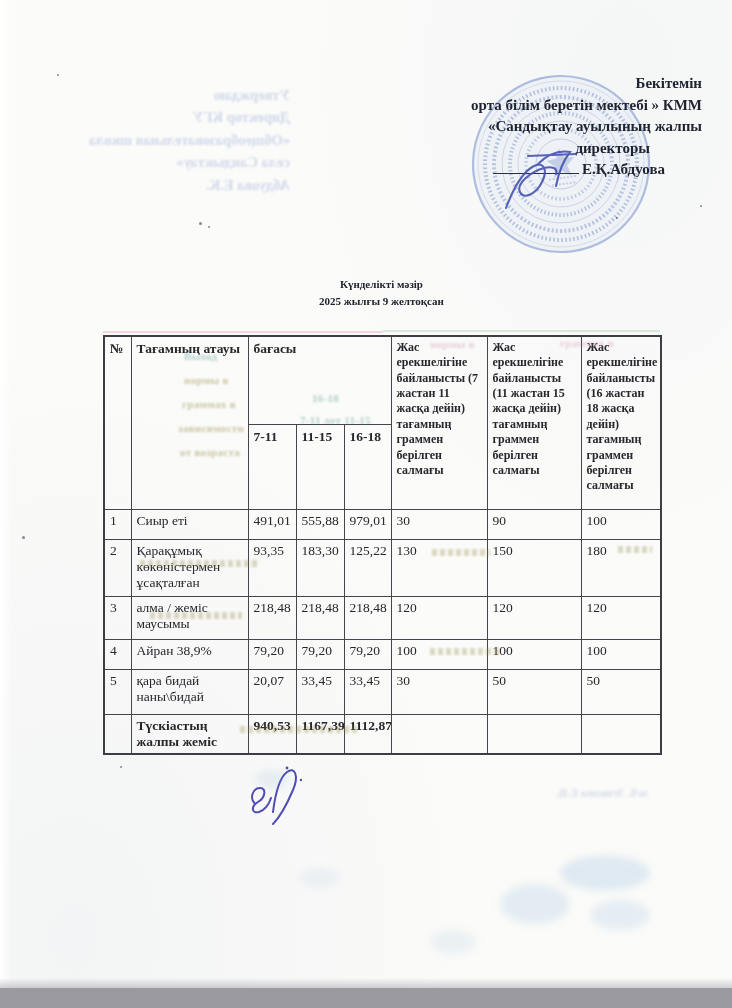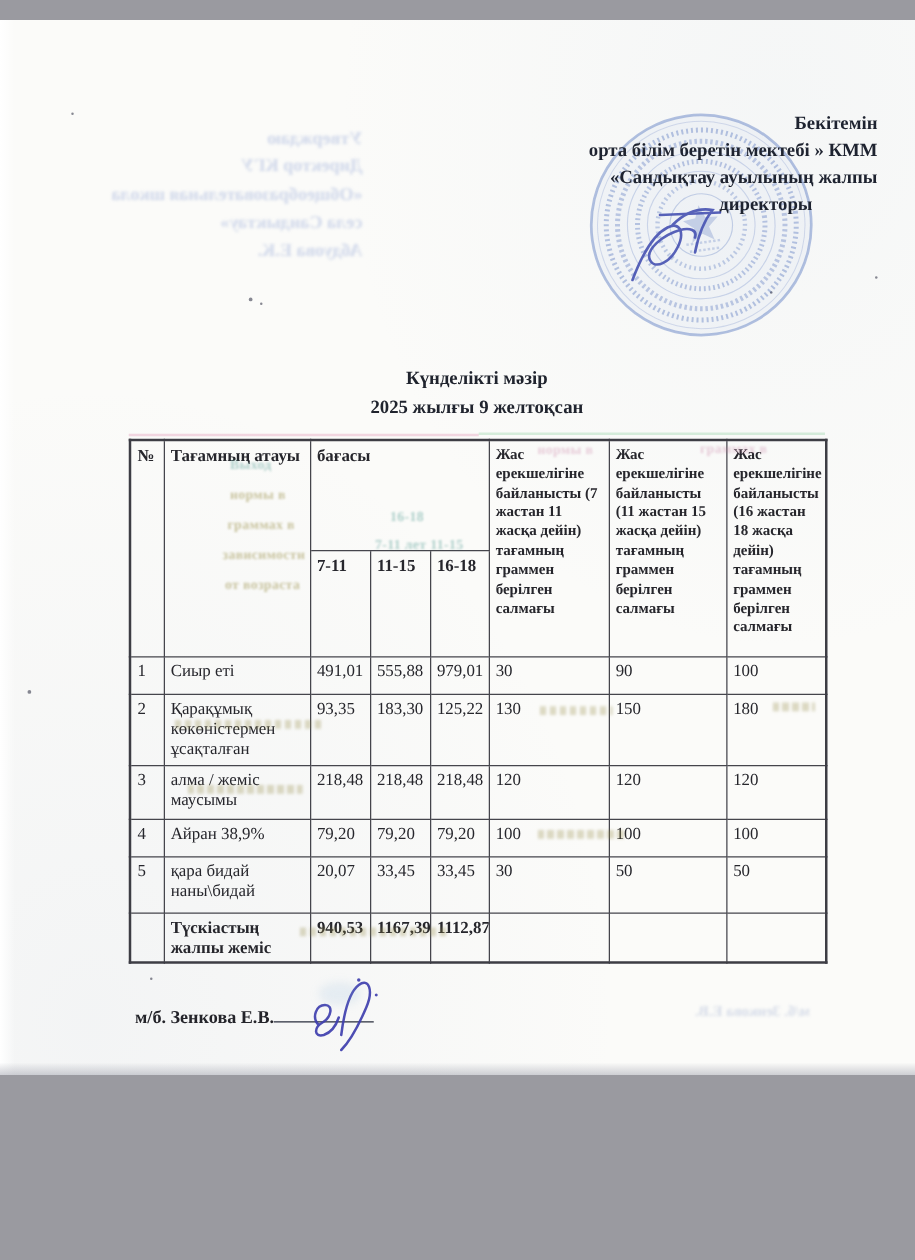--- a/index.html
+++ b/index.html
@@ -1,17 +1,17 @@
 <!DOCTYPE html>
 <html><head>
 <meta charset="utf-8">
 <style>
   html,body{margin:0;padding:0;background:#9a9aa0;}
   .page{
-    position:relative;width:732px;height:844px;margin:16px auto;overflow:hidden;
+    position:relative;width:732px;height:988px;margin:0 auto;overflow:hidden;
     background:
       radial-gradient(ellipse at 85% 8%, rgba(190,205,225,.10), transparent 40%),
       radial-gradient(ellipse at 10% 95%, rgba(185,195,215,.12), transparent 45%),
       linear-gradient(#fbfbf9,#fbfbf9);
     font-family:"Liberation Serif","DejaVu Serif",serif;
     color:#24242a;
   }
   .page::before{ 
     content:"";position:absolute;left:0;top:0;width:12px;height:100%;
     background:linear-gradient(90deg,#ffffff, rgba(255,255,255,0));
@@ -41,21 +41,21 @@
   
   .stamp{position:absolute;left:467px;top:70px;width:188px;height:188px;filter:blur(.4px);opacity:.92;}
 
   
   .sig-top{position:absolute;left:492px;top:142px;width:120px;height:80px;}
   .sig-bottom{position:absolute;left:243px;top:760px;width:80px;height:70px;}
 
   
   .doc-title{
     position:absolute;left:103px;top:276px;width:557px;text-align:center;
-    font-weight:bold;font-size:15px;line-height:1.5;color:#20242e;
+    font-weight:bold;font-size:11px;line-height:1.5;color:#20242e;
   }
 
   
   .menu-table{
     position:absolute;left:103px;top:335px;width:557px;
     border-collapse:collapse;table-layout:fixed;
     font-size:13.5px;color:#26262c;
   }
   .menu-table th,.menu-table td{
     border:1.5px solid #45454c;vertical-align:top;text-align:left;
@@ -115,20 +115,23 @@
       <path d="M94 78 l4 10 10 1 -8 7 3 11 -9 -6 -9 6 3 -11 -8 -7 10 -1 z" fill="rgba(106,134,198,0.35)"></path>
       <path d="M80 108 h28 M82 114 h24" stroke="rgba(106,134,198,0.35)" stroke-width="2" stroke-dasharray="2 1.6"></path>
     </g>
   </svg>
 
   <div class="approval">
     <div>Бекітемін</div>
     <div>орта білім беретін мектебі » КММ</div>
     <div>«Сандықтау ауылының жалпы</div>
     <div class="l4">директоры</div>
+    <div class="l5">
+      <span class="sigline"></span><span>Е.Қ.Абдуова</span>
+    </div>
   </div>
 
   <svg class="sig-top" viewBox="0 0 120 80">
     <g fill="none" stroke="#4652b2" stroke-width="2.1" stroke-linecap="round" opacity="0.9">
       <path d="M14 66 C20 50 30 30 42 24 C52 19 56 28 50 40 C44 52 32 58 28 50 C24 42 38 30 52 26 C60 24 66 26 64 32"></path>
       <path d="M46 22 C56 12 66 8 78 10 C70 20 66 34 64 44"></path>
       <path d="M36 14 L84 12"></path>
     </g>
   </svg>
 
@@ -240,23 +243,20 @@
   <span class="ghostline ghost-pink" style="left:430px;top:338px;">нормы в</span>
   <span class="ghostline ghost-pink" style="left:560px;top:337px;">граммах в</span>
 
   <div class="ghoststrip" style="left:140px;top:560px;width:118px;"></div>
   <div class="ghoststrip" style="left:432px;top:549px;width:58px;"></div>
   <div class="ghoststrip" style="left:618px;top:546px;width:34px;"></div>
   <div class="ghoststrip" style="left:150px;top:612px;width:92px;"></div>
   <div class="ghoststrip" style="left:430px;top:648px;width:70px;"></div>
   <div class="ghoststrip" style="left:240px;top:726px;width:120px;"></div>
 
-  <div style="position:absolute;left:108px;top:790px;font-weight:bold;font-size:14.5px;">
-    <span>м/б. Зенкова Е.В.</span><span class="sigline" style="width:80px;border-color:#2a2f3e;"></span>
-  </div>
   <svg class="sig-bottom" viewBox="0 0 80 70">
     <g fill="none" stroke="#3f3fae" stroke-width="2" stroke-linecap="round" opacity="0.92">
       <path d="M12 44 C6 38 10 28 17 28 C24 28 22 38 15 42 C8 46 8 54 16 52 C22 50 26 44 28 38"></path>
       <path d="M30 52 C32 36 36 18 44 12 C52 6 56 16 50 30 C44 44 36 58 30 64"></path>
       <circle cx="44" cy="8" r="1.4" fill="#3f3fae" stroke="none"></circle>
       <circle cx="58" cy="20" r="1.2" fill="#3f3fae" stroke="none"></circle>
     </g>
   </svg>
 
   <div class="bleed-sig">м/б. Зенкова Е.В.</div>

